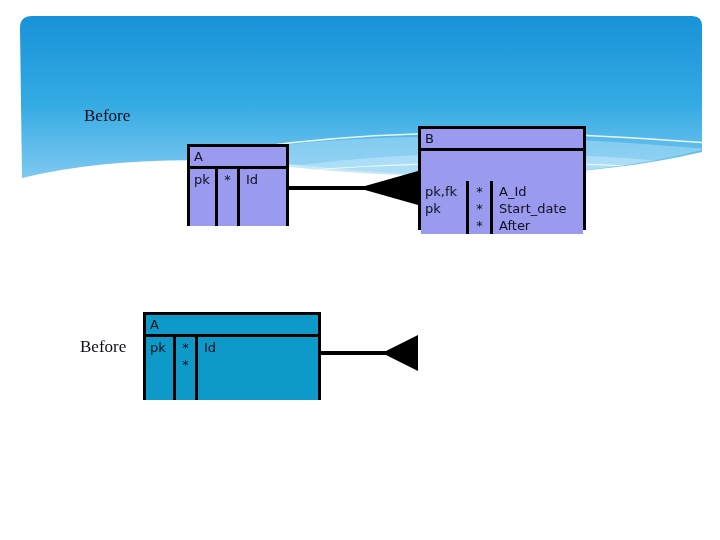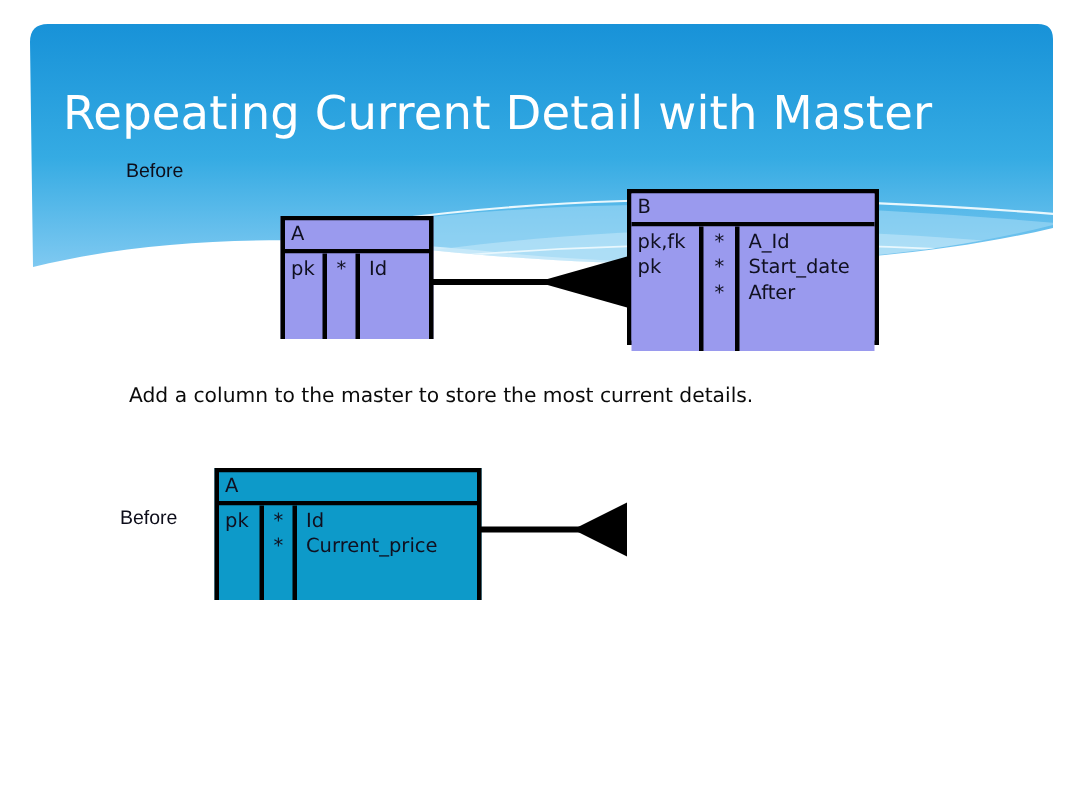--- a/index.html
+++ b/index.html
@@ -14,22 +14,22 @@
   .banner-svg{position:absolute;left:0;top:0;}
 
   .title{
     position:absolute;left:42px;top:58px;width:660px;
     font-size:31px;line-height:36px;color:#ffffff;
     font-family:"DejaVu Sans", sans-serif;font-weight:400;
     letter-spacing:.1px;white-space:nowrap;
   }
 
   .step-label{
-    position:absolute;color:#0d0d1a;font-size:13px;
-    font-family:Liberation Sans, sans-serif;white-space:nowrap;
+    position:absolute;color:#0d0d1a;font-size:17px;
+    font-family:Liberation Serif, serif;white-space:nowrap;
   }
   #before-label{left:84px;top:106px;}
   #after-label{left:80px;top:337px;}
 
   .caption{
     position:absolute;left:86px;top:256px;width:560px;
     font-size:13.5px;color:#0b0b0b;white-space:nowrap;
     font-family:"DejaVu Sans", sans-serif;
   }
 
@@ -94,21 +94,20 @@
                Z" fill="url(#bgGrad)"></path>
 
       <g clip-path="url(#bannerClip)">
         <path d="M150,168 C300,132 470,128 720,150 L720,210 L150,210 Z" fill="#A8DCF6" opacity="0.55"></path>
         <path d="M230,176 C380,150 520,146 720,166 L720,200 L230,200 Z" fill="#BFE6F9" opacity="0.6"></path>
         <path d="M150,166 C320,128 500,126 720,144" fill="none" stroke="#E8F7FD" stroke-width="1.4"></path>
         <path d="M180,184 C340,162 520,156 720,172" fill="none" stroke="#E8F7FD" stroke-width="1.2"></path>
       </g>
     </svg>
 
-    <div class="title">Repeating Current Detail with Master</div>
     <div class="step-label" id="before-label">Before</div>
   </div>
 
   <div class="entity ent-purple" id="before-A" style="left:187px;top:144px;width:102px;height:82px;">
     <div class="ent-head">
       <span>A</span>
     </div>
     <div class="ent-body" style="height:57px;">
       <div class="col-key" style="width:28px;">
         <div class="cell">pk</div>
@@ -124,59 +123,57 @@
 
   <svg class="connector" style="left:286px;top:168px;" width="136" height="40">
     <line x1="0" y1="20" x2="104" y2="20" stroke="#000000" stroke-width="4"></line>
     <polygon points="72,20 132,3 132,37" fill="#000000"></polygon>
   </svg>
 
   <div class="entity ent-purple" id="before-B" style="left:418px;top:126px;width:168px;height:104px;">
     <div class="ent-head">
       <span>B</span>
     </div>
-    <div class="ent-body" style="height:83px;">
+    <div class="ent-body" style="height:83px;align-items:flex-end;">
       <div class="col-key" style="width:48px;">
         <div class="cell">pk,fk</div>
         <div class="cell">pk</div>
         <div class="cell blank"></div>
       </div>
       <div class="col-star" style="width:24px;">
         <div class="cell">*</div>
         <div class="cell">*</div>
         <div class="cell">*</div>
       </div>
       <div class="col-name" style="flex:1;">
         <div class="cell">A_Id</div>
         <div class="cell">Start_date</div>
         <div class="cell">After</div>
       </div>
     </div>
   </div>
 
-  <div class="caption">Add a column to the master to store the most current details.</div>
 
   <div class="step-label" id="after-label">Before</div>
 
   <div class="entity ent-cyan" id="after-A" style="left:143px;top:312px;width:178px;height:88px;">
     <div class="ent-head">
       <span>A</span>
     </div>
     <div class="ent-body" style="height:63px;">
       <div class="col-key" style="width:30px;">
         <div class="cell">pk</div>
         <div class="cell blank"></div>
       </div>
       <div class="col-star" style="width:22px;">
         <div class="cell">*</div>
         <div class="cell">*</div>
       </div>
       <div class="col-name" style="flex:1;">
         <div class="cell">Id</div>
-        <div class="cell">Current_price</div>
       </div>
     </div>
   </div>
 
   <svg class="connector" style="left:318px;top:332px;" width="110" height="42">
     <line x1="0" y1="21" x2="70" y2="21" stroke="#000000" stroke-width="4"></line>
     <polygon points="64,21 100,3 100,39" fill="#000000"></polygon>
   </svg>
 
 </div>

